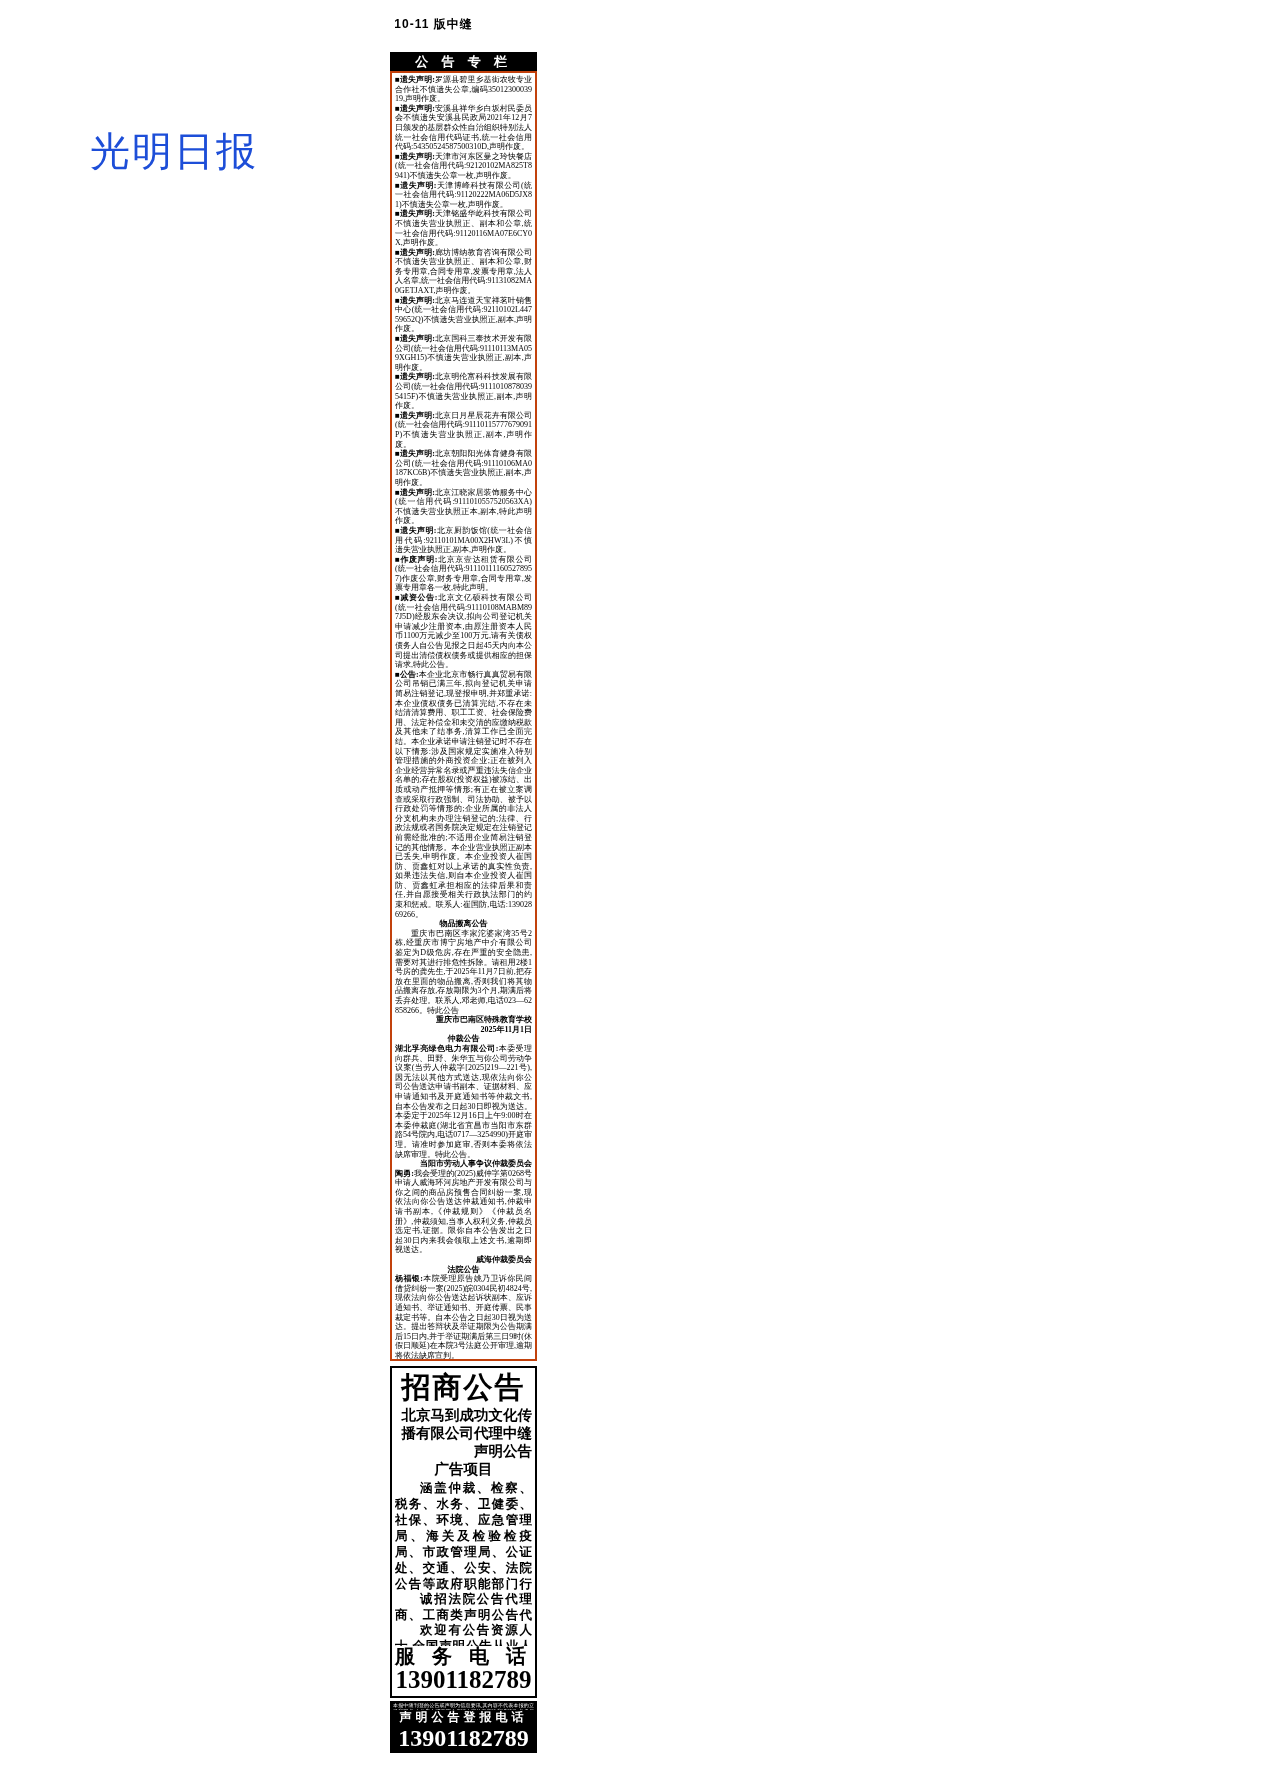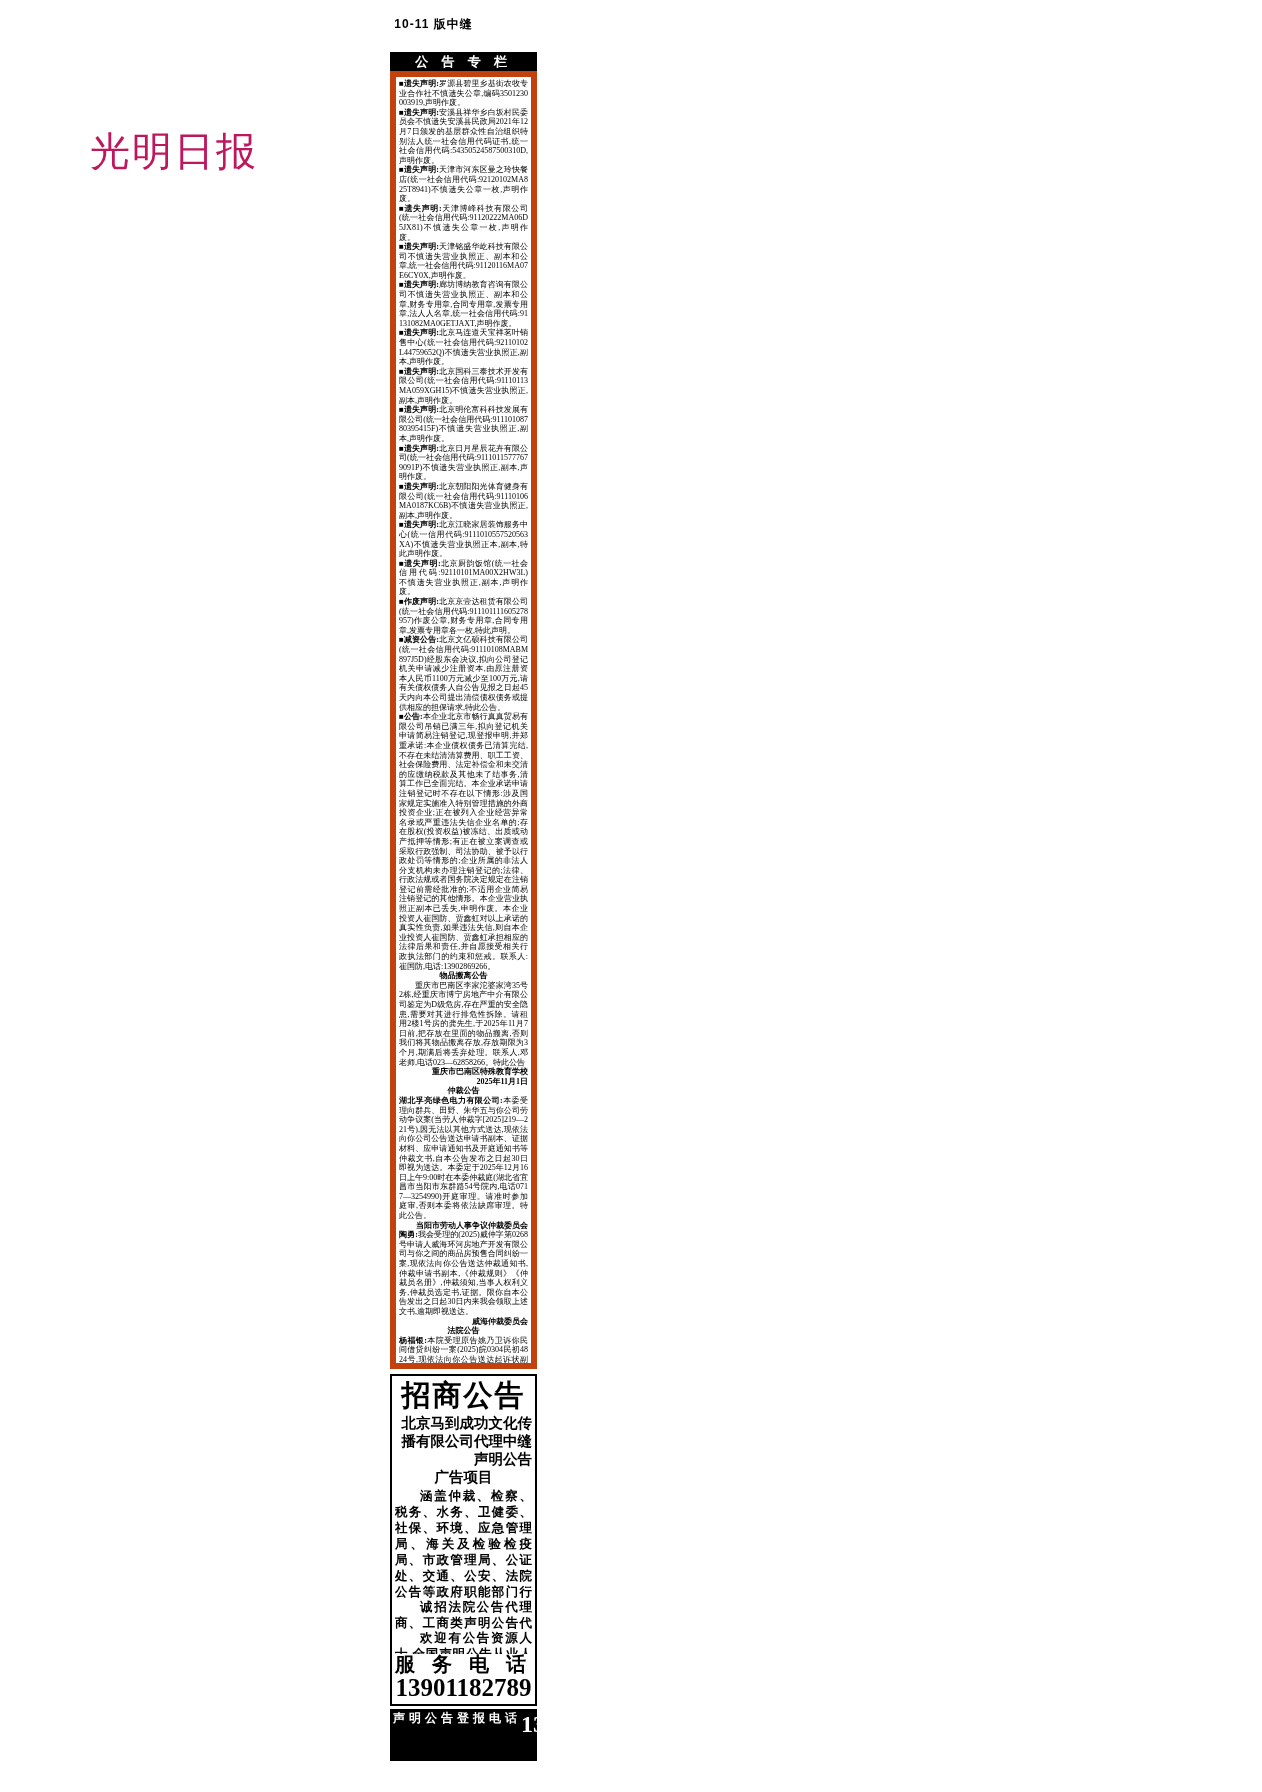--- a/index.html
+++ b/index.html
@@ -3,26 +3,26 @@
 <meta charset="utf-8">
 <style>
   html,body{margin:0;padding:0;background:#ffffff;width:1262px;height:1792px;overflow:hidden;
     font-family:"Liberation Sans","DejaVu Sans",sans-serif;color:#000;}
   .page{position:relative;width:1138px;height:1792px;background:#fff;}
 
   .edition-label{position:absolute;left:376px;top:16px;width:115px;text-align:center;
     font-size:12px;font-weight:bold;letter-spacing:1px;}
 
   .masthead{position:absolute;left:90px;top:126px;line-height:51px;font-size:40px;
-    letter-spacing:2px;color:#be185d;}
+    letter-spacing:2px;color:#1d4ed8;}
 
   .gutter{position:absolute;left:390px;top:52px;width:147px;font-family:Liberation Serif, serif;}
   .col-header{background:#000;color:#fff;height:19px;line-height:19px;text-align:center;
     font-size:13px;font-weight:bold;letter-spacing:5px;}
-  .ann-box{border:6px solid #c2410c;height:1282px;overflow:hidden;padding:2px 3px;box-sizing:content-box;
+  .ann-box{border:2px solid #c2410c;height:1282px;overflow:hidden;padding:2px 3px;box-sizing:content-box;
     font-size:8px;line-height:9.6px;text-align:justify;text-justify:inter-character;word-break:break-all;}
   .ann-box p{margin:0;}
   .ann-box p.heading{text-align:center;font-weight:bold;word-break:keep-all;}
   .ann-box p.right{text-align:right;font-weight:bold;}
   .ann-box p.para-indent{text-indent:2em;}
   .ann-box b{font-weight:bold;}
 
   .promo-box{margin-top:5px;border:2px solid #000;height:332px;overflow:hidden;padding:3px 3px;
     box-sizing:border-box;display:flex;flex-direction:column;}
   .promo-title{text-align:center;font-size:29px;font-weight:bold;line-height:33px;flex:0 0 auto;letter-spacing:2px;}
@@ -30,21 +30,21 @@
   .promo-project{text-align:center;font-size:14.5px;font-weight:bold;line-height:18px;flex:0 0 auto;}
   .promo-scope{flex:1 1 auto;overflow:hidden;font-size:12.5px;font-weight:bold;line-height:16px;
     text-align:justify;word-break:break-all;text-indent:2em;margin-top:2px;}
   .promo-recruit,.promo-welcome{flex:0 1 auto;overflow:hidden;font-size:12.5px;font-weight:bold;
     line-height:16px;text-align:justify;word-break:break-all;text-indent:2em;}
   .promo-phone-label{flex:0 0 auto;text-align:center;font-size:20px;font-weight:bold;
     letter-spacing:6px;line-height:20px;margin-top:0;}
   .promo-phone{flex:0 0 auto;text-align:center;font-size:25px;font-weight:bold;line-height:27px;}
 
   .footer-bar{margin-top:3px;background:#000;color:#fff;height:52px;overflow:hidden;
-    padding:2px 3px;box-sizing:border-box;display:flex;flex-direction:row;}
+    padding:2px 3px;box-sizing:border-box;display:flex;flex-direction:column;}
   .footer-disclaimer{flex:0 1 auto;overflow:hidden;font-size:5px;line-height:6px;
     text-align:justify;word-break:break-all;}
   .footer-phone-label{flex:0 0 auto;text-align:center;font-size:12px;font-weight:bold;
     letter-spacing:4px;line-height:15px;}
   .footer-phone{flex:0 0 auto;text-align:center;font-size:24px;font-weight:bold;line-height:26px;}
 </style>
 </head>
 <body>
 
 <div class="page">

